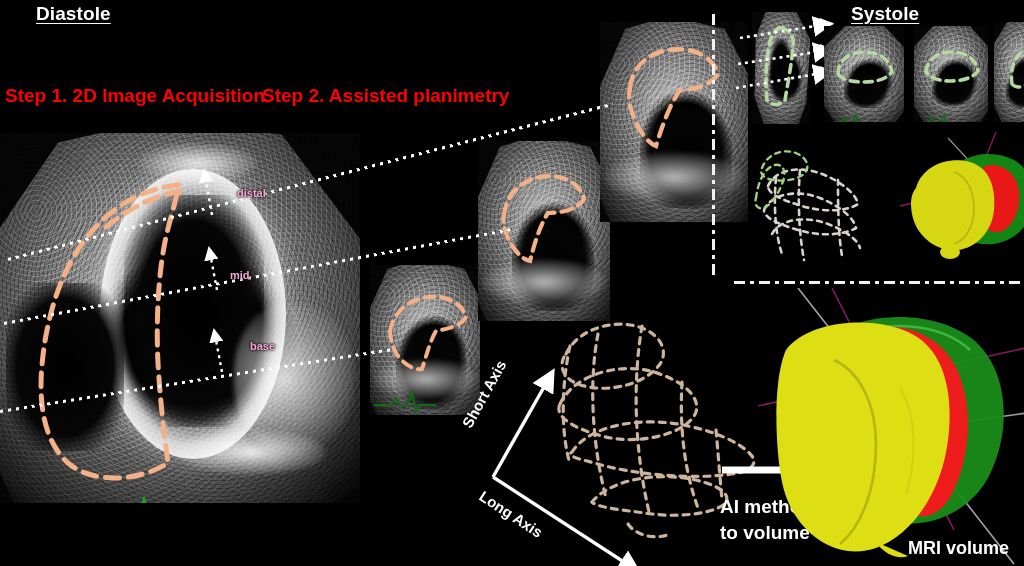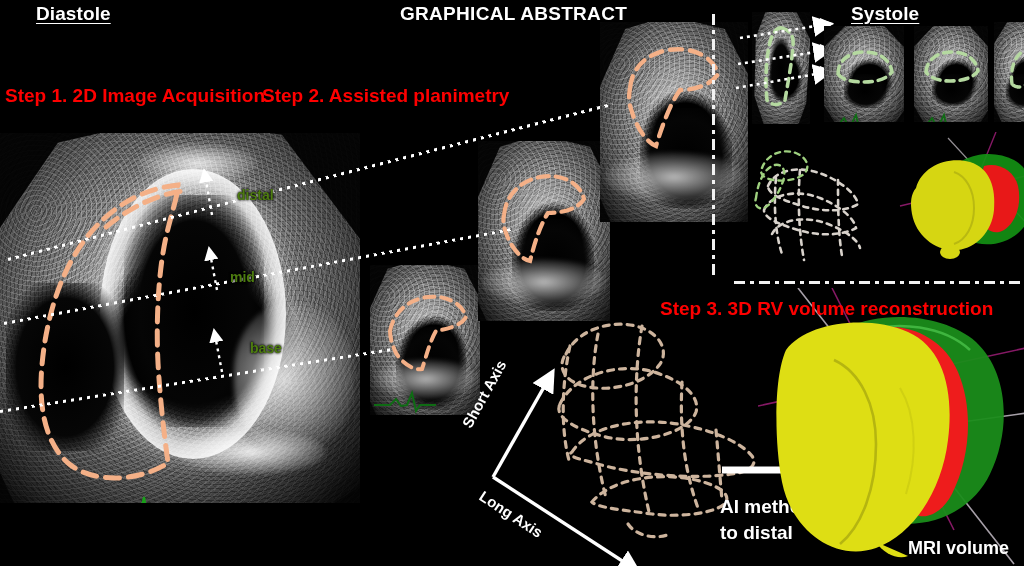--- a/index.html
+++ b/index.html
@@ -34,22 +34,22 @@
     letter-spacing:.3px;
     white-space:nowrap;
   }
   .step-label{
     color:#fe0000;
     font-size:19px;
     font-weight:700;
     white-space:nowrap;
   }
   .seg-label{
-    color:#4d7c0f;
-    font-size:14px;
+    color:#f9a8d4;
+    font-size:11px;
     font-weight:700;
     white-space:nowrap;
     text-shadow:0 0 3px #000, 0 0 2px #000;
   }
   .axis-label{
     color:#ffffff;
     font-size:15px;
     font-weight:700;
     white-space:nowrap;
   }
@@ -393,21 +393,21 @@
     <line x1="33" y1="125" x2="170" y2="214" stroke="#ffffff" stroke-width="3.4" marker-end="url(#wtip3)"></line>
   </svg>
   <div class="abs axis-label" style="left:466px;top:418px;transform:rotate(-61deg);transform-origin:0 50%;">Short Axis</div>
   <div class="abs axis-label" style="left:481px;top:486px;transform:rotate(33deg);transform-origin:0 50%;">Long Axis</div>
 
   <svg class="abs ai-arrow" viewBox="0 0 100 36" width="100" height="36" style="left:718px;top:452px;">
     <line x1="4" y1="18" x2="72" y2="18" stroke="#ffffff" stroke-width="7"></line>
     <path d="M68,6 L94,18 L68,30 Z" fill="#ffffff"></path>
   </svg>
   <div class="abs ai-label" style="left:720px;top:495px;">AI method</div>
-  <div class="abs ai-label" style="left:720px;top:521px;">to distal</div>
+  <div class="abs ai-label" style="left:720px;top:521px;">to volume</div>
 
   <svg class="abs" viewBox="0 0 280 280" width="280" height="280" style="left:758px;top:288px;">
     <g stroke="#8d1b6b" stroke-width="1.6" opacity=".95">
       <line x1="74" y1="0" x2="196" y2="242"></line>
       <line x1="0" y1="118" x2="268" y2="60"></line>
     </g>
     <g stroke="#c4bcc6" stroke-width="1.6" opacity=".85">
       <line x1="40" y1="0" x2="256" y2="276"></line>
       <line x1="204" y1="134" x2="276" y2="124"></line>
       <line x1="66" y1="76" x2="206" y2="138"></line>
@@ -425,24 +425,22 @@
     <path d="M28,62 C48,34 110,26 150,44 C186,60 196,104 190,152
              C184,202 156,246 118,260 C78,274 34,244 24,194
              C16,152 16,88 28,62 Z" fill="#dede14"></path>
     <path d="M76,72 C102,84 118,116 118,156 C118,200 104,238 82,256" fill="none" stroke="#b5b510" stroke-width="2.6"></path>
     <path d="M142,100 C158,126 160,168 148,206" fill="none" stroke="#c6c611" stroke-width="2" opacity=".6"></path>
     <path d="M118,254 C126,266 140,272 150,268" fill="#dede14" stroke="none"></path>
   </svg>
   <div class="abs mri-label" style="left:908px;top:538px;">MRI volume</div>
 
   <div class="abs hdr-label" style="left:36px;top:3px;text-align:center;">Diastole</div>
-  <div class="abs title-main" style="left:400px;top:3px;">GRAPHICAL ABSTRACT</div>
   <div class="abs hdr-label" style="left:851px;top:3px;">Systole</div>
 
   <div class="abs step-label" style="left:5px;top:85px;">Step 1. 2D Image Acquisition</div>
   <div class="abs step-label" style="left:262px;top:85px;">Step 2. Assisted planimetry</div>
-  <div class="abs step-label" style="left:660px;top:298px;">Step 3. 3D RV volume reconstruction</div>
 
   <div class="abs seg-label" style="left:237px;top:187px;">distal</div>
   <div class="abs seg-label" style="left:230px;top:269px;">mid</div>
   <div class="abs seg-label" style="left:250px;top:340px;">base</div>
 
 </div>
 
 </body></html>

